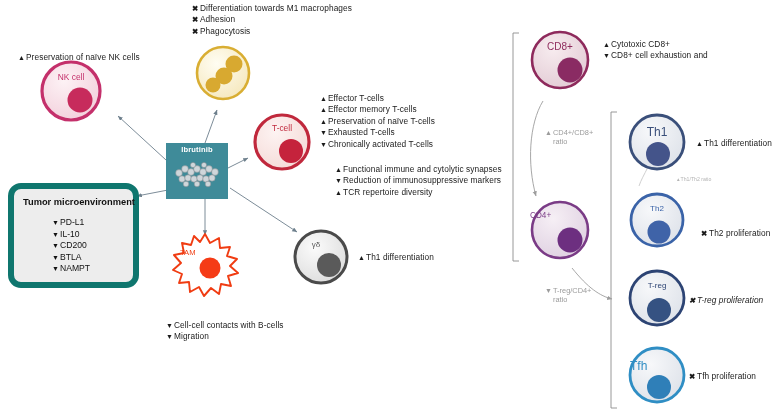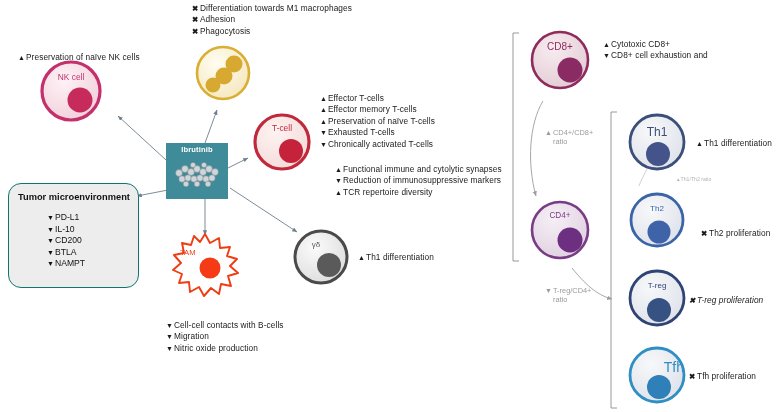--- a/index.html
+++ b/index.html
@@ -15,21 +15,21 @@
   .abs{position:absolute;}
   .txtlist{font-size:8.3px;line-height:10.4px;white-space:nowrap;letter-spacing:0.01em;}
   .txtlist div{white-space:nowrap;}
   .mk{display:inline-block;width:8px;text-align:left;}
   .up:before{content:"\25B2";font-size:7px;}
   .down:before{content:"\25BC";font-size:7px;}
   .cross:before{content:"\2716";font-size:7.5px;font-weight:bold;}
 
   .tme-box{
     position:absolute;box-sizing:border-box;
-    border:1px solid #0f766e;border-radius:13px;
+    border:6px solid #0f766e;border-radius:13px;
     background:#ededed;
   }
   .tme-title{position:absolute;font-size:9.3px;font-weight:bold;color:#111;white-space:nowrap;}
   .tme-items{position:absolute;font-size:8.6px;line-height:11.6px;color:#111;}
 
   .ibru-box{
     position:absolute;background:#3f8b99;box-sizing:border-box;
     overflow:hidden;
   }
   .ibru-label{position:absolute;left:0;right:0;top:2px;text-align:center;
@@ -177,25 +177,25 @@
       <circle cx="657" cy="375" r="27" fill="url(#gBL)" stroke="#2f8ec4" stroke-width="2.8"></circle>
       <circle cx="659" cy="387" r="12" fill="#2f7fb8"></circle>
     </g>
   </svg>
 
   <div class="abs" style="left:41px;top:72px;width:60px;color:#c4306b;font-size:8.4px;text-align:center;">NK cell</div>
   <div class="abs" style="left:252px;top:123px;width:60px;color:#c0283c;font-size:8.4px;text-align:center;">T-cell</div>
   <div class="abs" style="left:180px;top:248px;width:60px;color:#f03c12;font-size:7.6px;">TAM</div>
   <div class="abs" style="left:296px;top:240px;width:40px;color:#555;font-size:8px;text-align:center;">γδ</div>
   <div class="abs" style="left:530px;top:41px;width:60px;color:#8e2a5c;font-size:10px;text-align:center;">CD8+</div>
-  <div class="abs" style="left:530px;top:211px;width:60px;color:#7a3b86;font-size:8.2px;text-align:center;">CD4+</div>
+  <div class="abs" style="left:530px;top:211px;width:60px;color:#7a3b86;font-size:8.2px;text-align:left;">CD4+</div>
   <div class="abs" style="left:630px;top:125px;width:54px;color:#3a4f7a;font-size:12px;text-align:center;">Th1</div>
   <div class="abs" style="left:630px;top:204px;width:54px;color:#3a63a8;font-size:8px;text-align:center;">Th2</div>
   <div class="abs" style="left:630px;top:281px;width:54px;color:#2d4474;font-size:8px;text-align:center;">T-reg</div>
-  <div class="abs" style="left:630px;top:359px;width:54px;color:#2f8ec4;font-size:14px;text-align:right;">Tfh</div>
+  <div class="abs" style="left:630px;top:359px;width:54px;color:#2f8ec4;font-size:12px;text-align:left;">Tfh</div>
 
   <div class="ibru-box" style="left:166px;top:143px;width:62px;height:56px;">
     <div class="ibru-label">Ibrutinib</div>
     <svg width="62" height="52" style="left:0;top:0;">
       <g fill="#cfd6da" stroke="#7d848a" stroke-width="0.5">
         <circle cx="13" cy="30" r="3.4"></circle>
           <circle cx="19" cy="26" r="3.4"></circle>
         <circle cx="25" cy="29" r="3.4"></circle>
           <circle cx="31" cy="26" r="3.4"></circle>
         <circle cx="37" cy="29" r="3.4"></circle>
@@ -247,21 +247,20 @@
 
   <div class="txtlist abs" style="left:320px;top:164px;margin-left:15px;">
     <div><span class="mk up"></span><span>Functional immune and cytolytic synapses</span></div>
     <div><span class="mk down"></span><span>Reduction of immunosuppressive markers</span></div>
     <div><span class="mk up"></span><span>TCR repertoire diversity</span></div>
   </div>
 
   <div class="txtlist abs" style="left:166px;top:320px;">
     <div><span class="mk down"></span><span>Cell-cell contacts with B-cells</span></div>
     <div><span class="mk down"></span><span>Migration</span></div>
-    <div><span class="mk down"></span><span>Nitric oxide production</span></div>
   </div>
 
   <div class="txtlist abs" style="left:358px;top:252px;">
     <div><span class="mk up"></span><span>Th1 differentiation</span></div>
   </div>
 
   <div class="txtlist abs" style="left:603px;top:39px;">
     <div><span class="mk up"></span><span>Cytotoxic CD8+</span></div>
     <div><span class="mk down"></span><span>CD8+ cell exhaustion and</span></div>
   </div>

